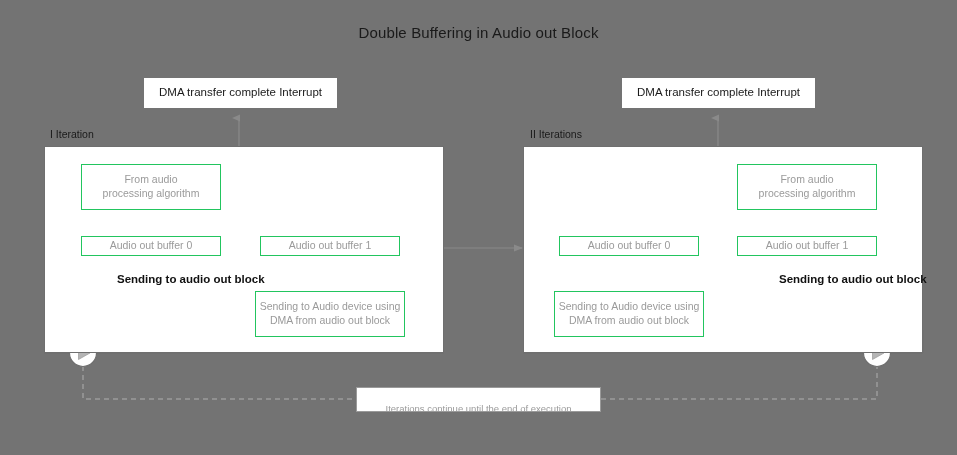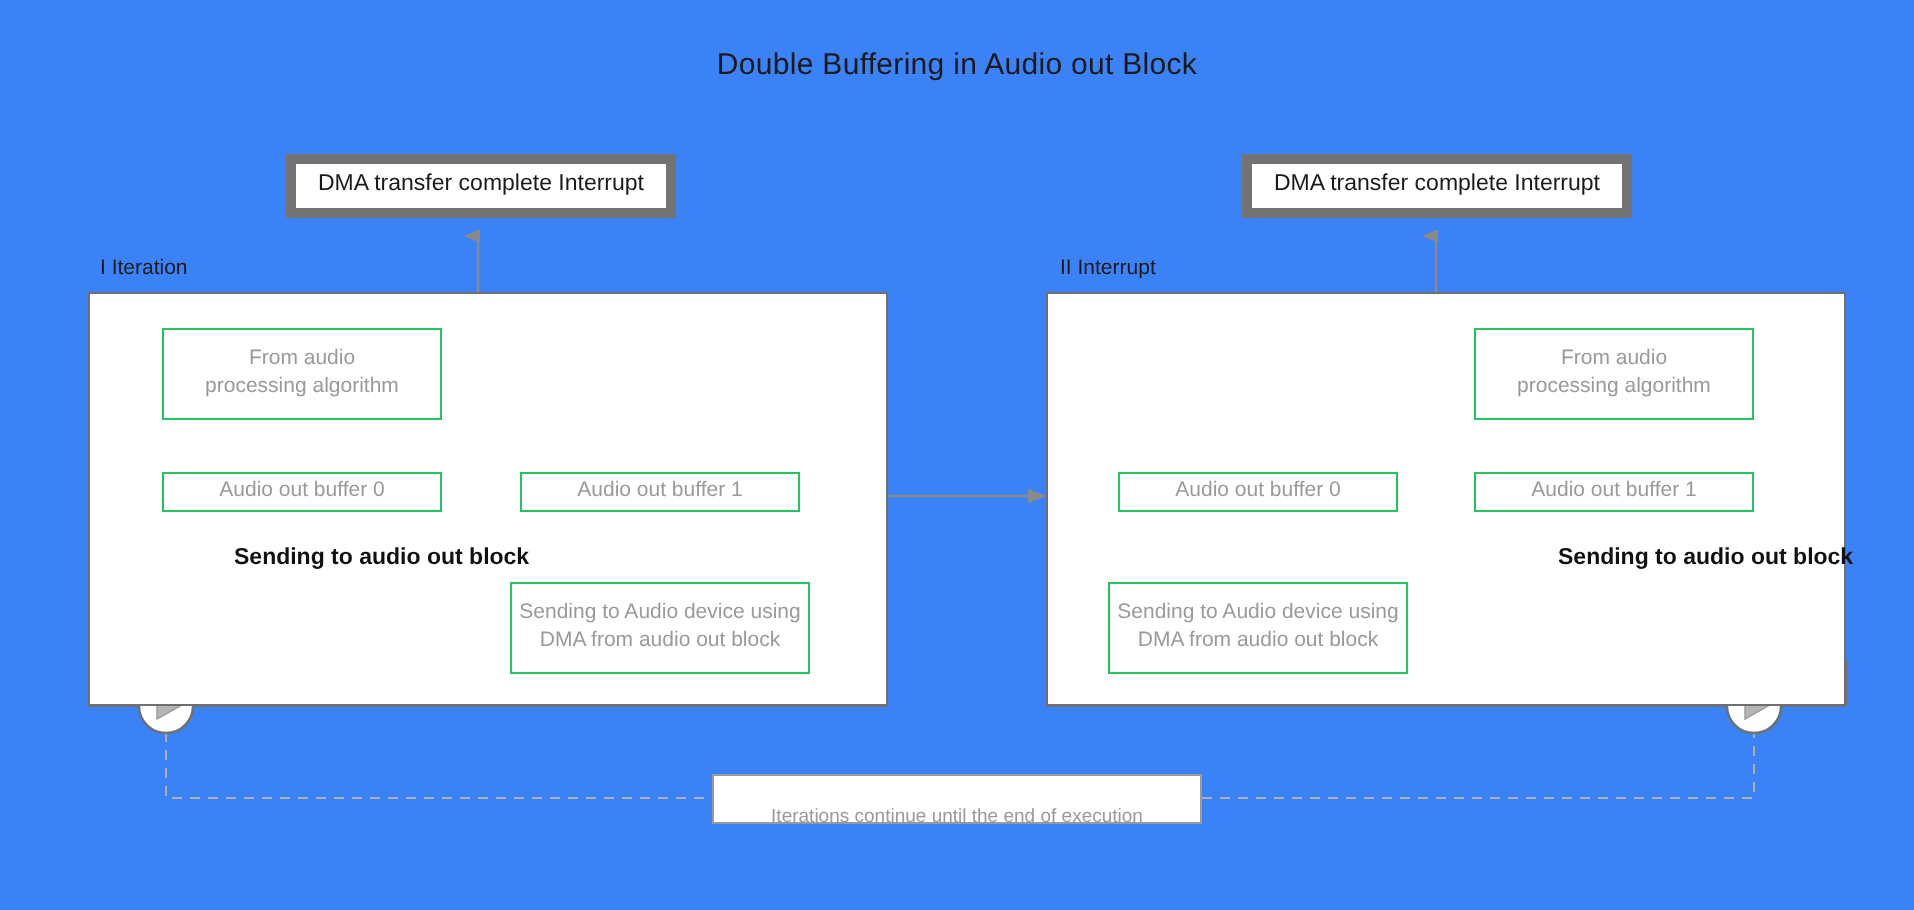--- a/index.html
+++ b/index.html
@@ -9,21 +9,21 @@
     background: #ffffff;
   }
   body {
     font-family: "Liberation Sans", sans-serif;
     -webkit-font-smoothing: antialiased;
   }
   #canvas {
     position: relative;
     width: 957px;
     height: 455px;
-    background: #3b82f6;
+    background: #737373;
     overflow: hidden;
   }
   .abs { position: absolute; }
 
   
   #diagram-title {
     left: 0;
     top: 24px;
     width: 957px;
     text-align: center;
@@ -42,21 +42,21 @@
     justify-content: center;
     text-align: center;
     line-height: 1.32;
   }
   .box-dark-text { color: #1a1a1a; font-size: 11.5px; }
   .box-gray-text { color: #9a9a9a; font-size: 10.5px; }
 
   
   .interrupt-box {
     height: 32px;
-    border: 5px solid #737373;
+    border: 1px solid #737373;
   }
   #interrupt-box-1 { left: 143px; top: 77px; width: 195px; }
   #interrupt-box-2 { left: 621px; top: 77px; width: 195px; }
 
   
   .iteration-container {
     box-sizing: border-box;
     border: 1px solid #6f6f6f;
     background: #ffffff;
   }
@@ -199,21 +199,21 @@
     <span class="box-gray-text">Audio out buffer 1</span>
   </div>
 
   <div class="abs box dma-box" id="dma-box-1">
     <span class="box-gray-text">
       <span>Sending to Audio device using</span><br>
       <span>DMA from audio out block</span>
     </span>
   </div>
 
-  <div class="abs iteration-label" id="iteration-label-2">II Interrupt</div>
+  <div class="abs iteration-label" id="iteration-label-2">II Iterations</div>
 
   <div class="abs iteration-container" id="iteration-container-2"></div>
 
   <div class="abs box proc-box" id="proc-box-2">
     <span class="box-gray-text">
       <span>From audio</span><br>
       <span>processing algorithm</span>
     </span>
   </div>
 

